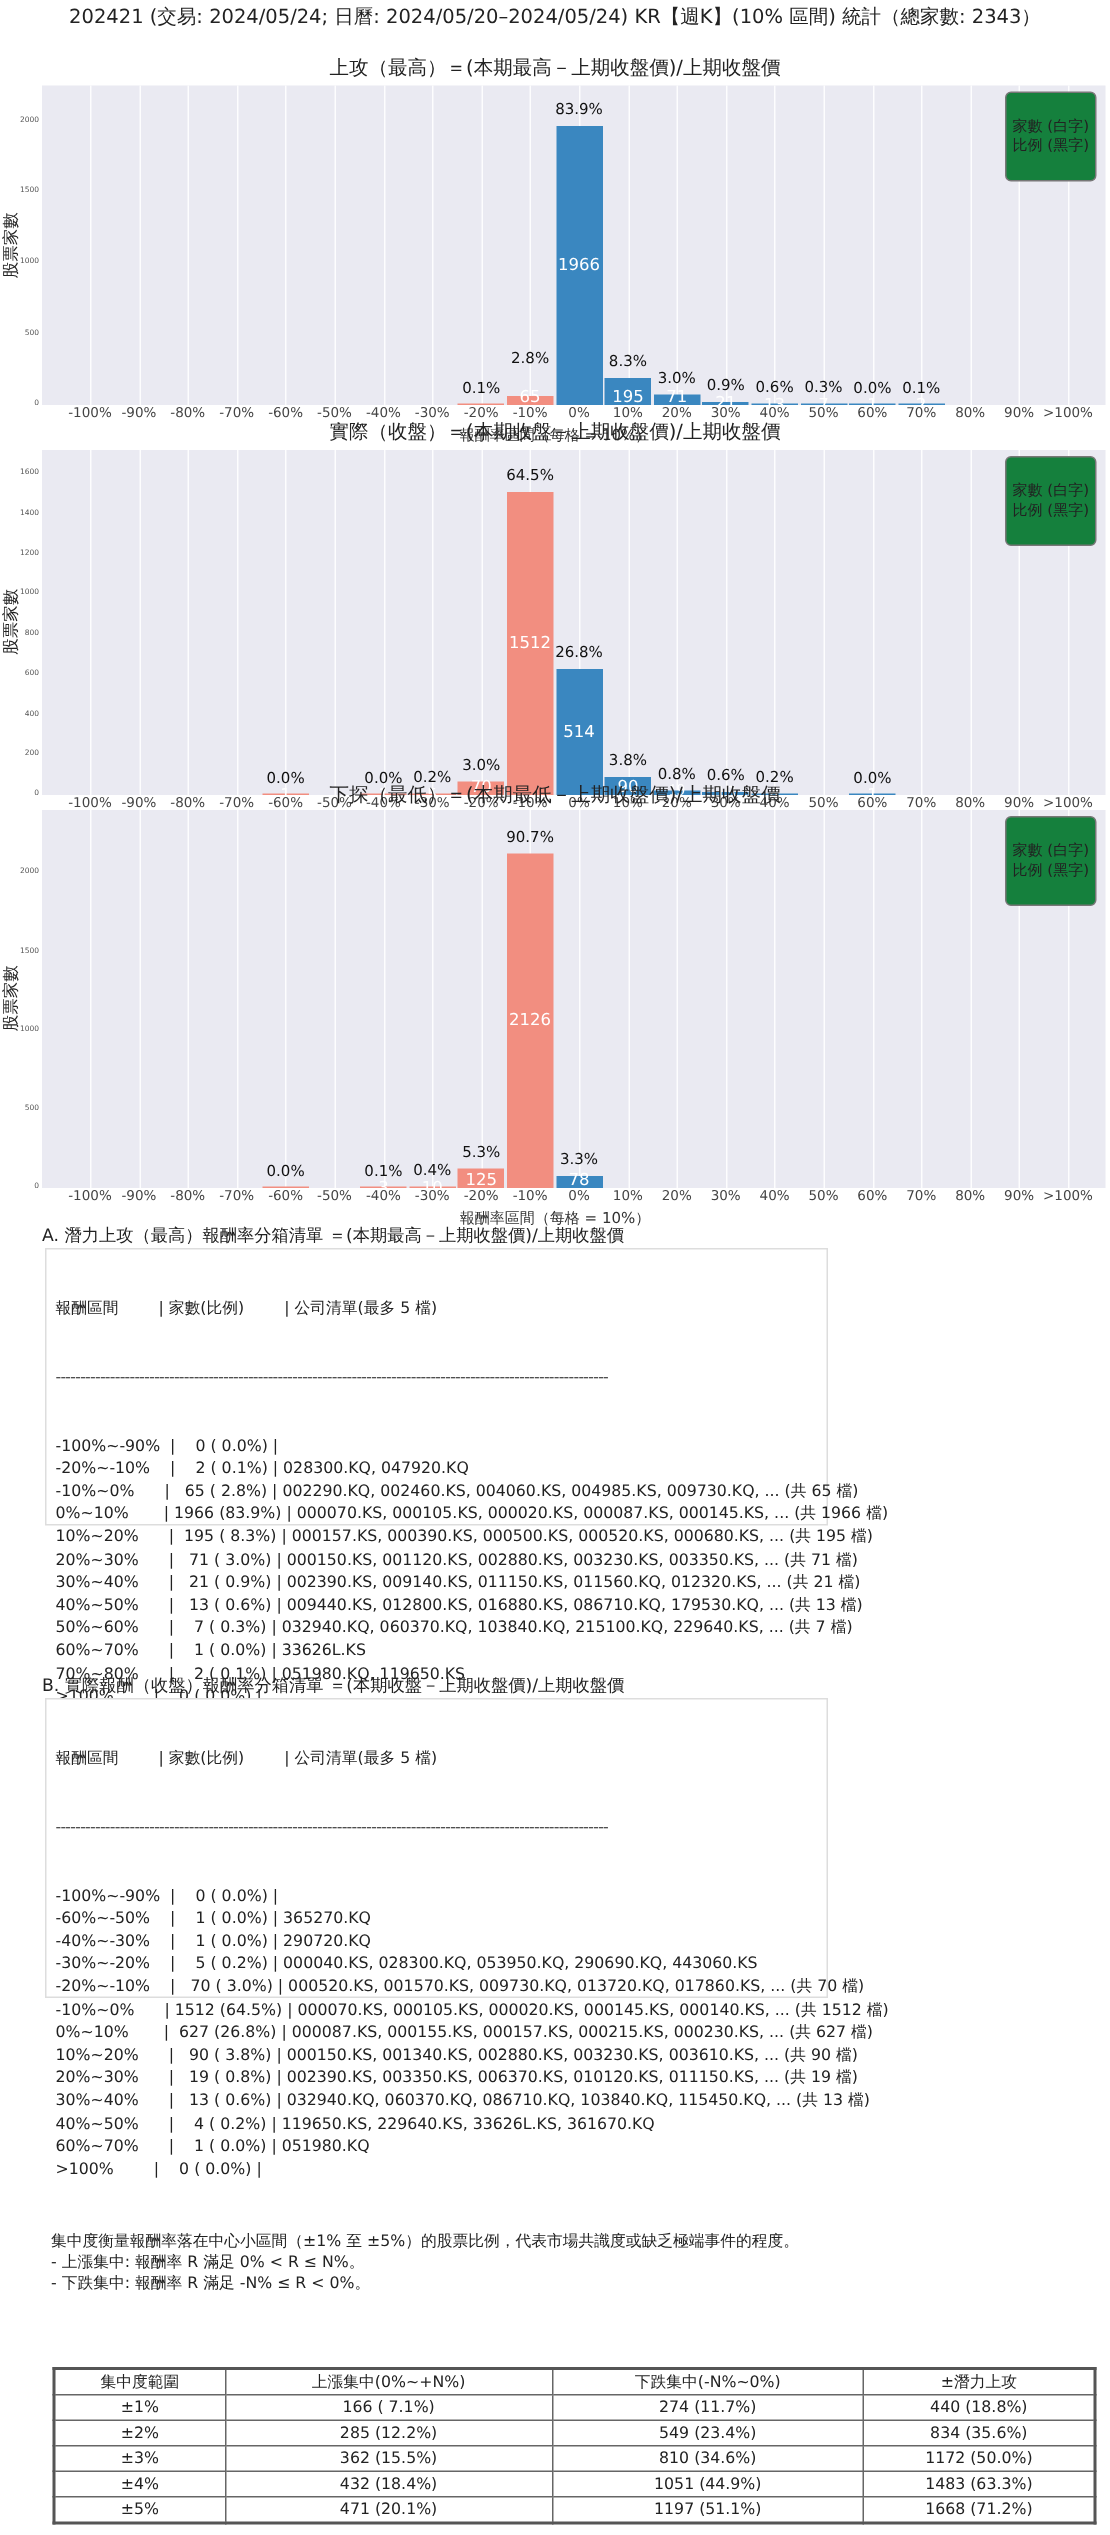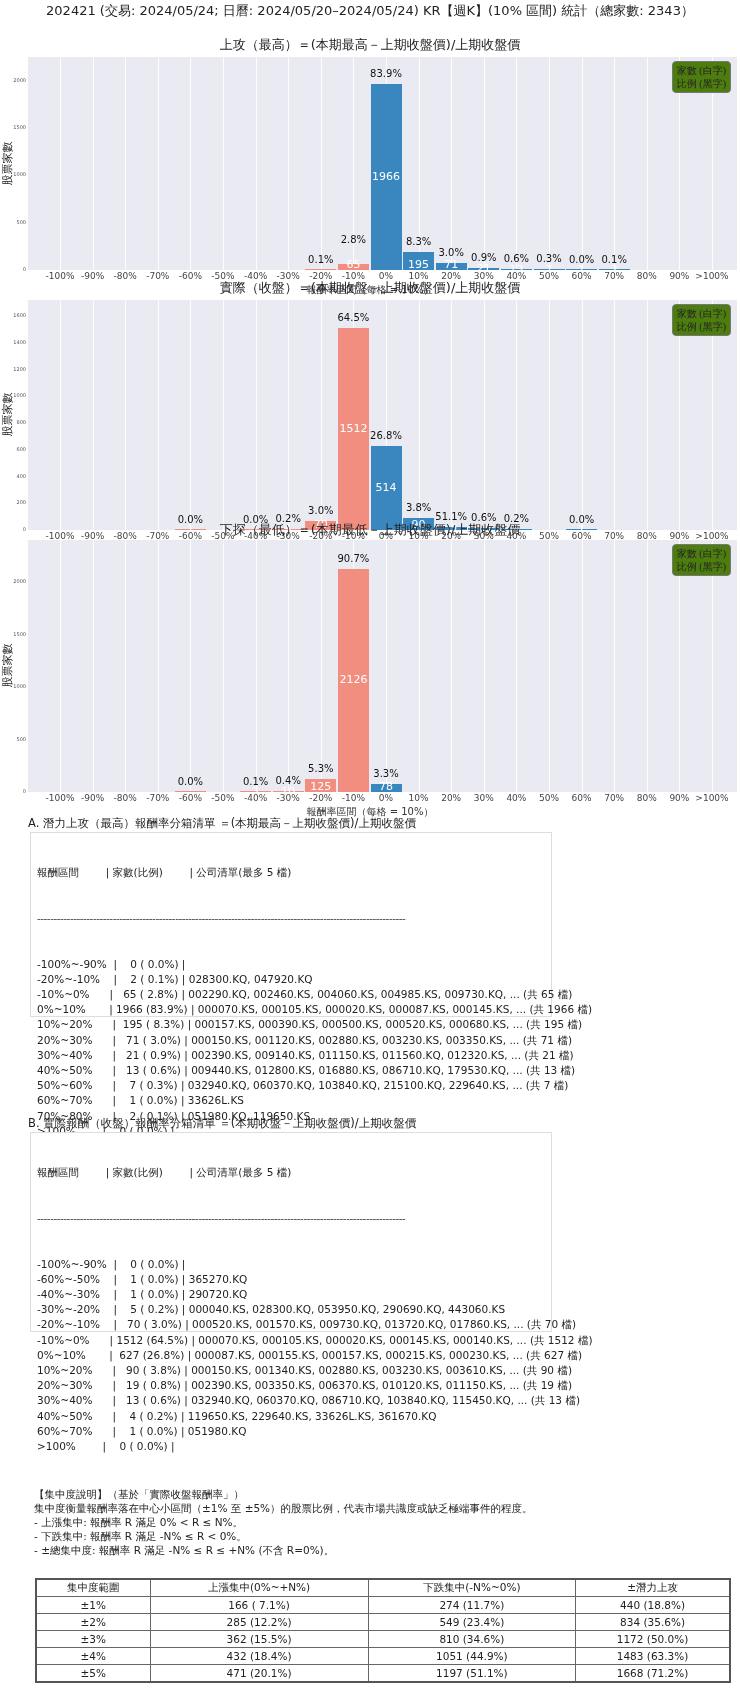--- a/index.html
+++ b/index.html
@@ -11,21 +11,21 @@
   .vgrid{position:absolute;top:0;bottom:0;width:1px;background:#fff;opacity:.9;}
   .ytick{position:absolute;left:0;width:26px;text-align:right;font-size:5px;color:#555;}
   .ylabel{position:absolute;left:-28px;width:70px;text-align:center;font-size:11px;transform:rotate(-90deg);}
   .xtick{position:absolute;width:40px;margin-left:-20px;text-align:center;font-size:9px;color:#444;}
   .xlabel{position:absolute;left:0;width:740px;text-align:center;font-size:10px;color:#333;}
   .bar{position:absolute;bottom:0;}
   .bar.neg{background:#f28e80;}
   .bar.pos{background:#3a87c0;}
   .cnt{position:absolute;left:0;right:0;text-align:center;color:#fff;font-size:11px;}
   .pct{position:absolute;width:50px;margin-left:-25px;text-align:center;font-size:10px;color:#111;}
-  .legend{position:absolute;right:6px;top:4px;border:1px solid #777;border-radius:4px;background:#4d7c0f;font-size:10px;line-height:13px;padding:2px 4px;text-align:left;font-family:Liberation Serif, serif;}
+  .legend{position:absolute;right:6px;top:4px;border:1px solid #777;border-radius:4px;background:#15803d;font-size:10px;line-height:13px;padding:16px 4px;text-align:left;}
   .sec-title{position:absolute;left:28px;font-size:11.5px;}
   .listbox{position:absolute;left:30px;width:522px;border:1px solid #ddd;background:#fff;font-size:10.5px;line-height:15.2px;padding:2px 6px;box-sizing:border-box;white-space:pre;}
   .listbox .sep{color:#444;letter-spacing:-0.5px;overflow:hidden;}
   .note{position:absolute;left:34px;font-size:10.5px;line-height:14px;}
   table.conc{position:absolute;left:35px;top:1578px;width:696px;border-collapse:collapse;font-size:10.5px;}
   table.conc th,table.conc td{border:1px solid #666;text-align:center;height:16px;padding:0;font-weight:normal;}
   table.conc{border:2px solid #555;}
 </style>
 </head>
 <body>
@@ -200,21 +200,21 @@
     <div class="ytick" style="top: 338.791px;">1400</div>
     <div class="ytick" style="top: 312.047px;">1600</div>
     <div class="ylabel" style="top: 407px;">股票家數</div>
     <div class="pct" style="left: 190.4px; top: 513.866px;">0.0%</div>
     <div class="pct" style="left: 255.6px; top: 513.866px;">0.0%</div>
     <div class="pct" style="left: 288.2px; top: 513.331px;">0.2%</div>
     <div class="pct" style="left: 320.8px; top: 504.64px;">3.0%</div>
     <div class="pct" style="left: 353.4px; top: 311.814px;">64.5%</div>
     <div class="pct" style="left: 386px; top: 430.157px;">26.8%</div>
     <div class="pct" style="left: 418.6px; top: 501.965px;">3.8%</div>
-    <div class="pct" style="left: 451.2px; top: 511.459px;">51.1%</div>
+    <div class="pct" style="left: 451.2px; top: 511.459px;">0.8%</div>
     <div class="pct" style="left: 483.8px; top: 512.262px;">0.6%</div>
     <div class="pct" style="left: 516.4px; top: 513.465px;">0.2%</div>
     <div class="pct" style="left: 581.6px; top: 513.866px;">0.0%</div>
     <div class="xtick" style="left: 60px; top: 531px;">-100%</div>
     <div class="xtick" style="left: 92.6px; top: 531px;">-90%</div>
     <div class="xtick" style="left: 125.2px; top: 531px;">-80%</div>
     <div class="xtick" style="left: 157.8px; top: 531px;">-70%</div>
     <div class="xtick" style="left: 190.4px; top: 531px;">-60%</div>
     <div class="xtick" style="left: 223px; top: 531px;">-50%</div>
     <div class="xtick" style="left: 255.6px; top: 531px;">-40%</div>
@@ -323,25 +323,23 @@
 </div>
 
 <div class="sec-title" style="top:1116px;">B. 實際報酬（收盤）報酬率分箱清單 ＝(本期收盤－上期收盤價)/上期收盤價</div>
 <div class="listbox" id="listB" style="top:1132px;height:200px;">
   <div>報酬區間        | 家數(比例)        | 公司清單(最多 5 檔)</div>
   <div class="sep">----------------------------------------------------------------------------------------------------------------</div>
   <div id="listB-rows"><div>-100%~-90%  |    0 ( 0.0%) |</div><div>-60%~-50%    |    1 ( 0.0%) | 365270.KQ</div><div>-40%~-30%    |    1 ( 0.0%) | 290720.KQ</div><div>-30%~-20%    |    5 ( 0.2%) | 000040.KS, 028300.KQ, 053950.KQ, 290690.KQ, 443060.KS</div><div>-20%~-10%    |   70 ( 3.0%) | 000520.KS, 001570.KS, 009730.KQ, 013720.KQ, 017860.KS, ... (共 70 檔)</div><div>-10%~0%      | 1512 (64.5%) | 000070.KS, 000105.KS, 000020.KS, 000145.KS, 000140.KS, ... (共 1512 檔)</div><div>0%~10%       |  627 (26.8%) | 000087.KS, 000155.KS, 000157.KS, 000215.KS, 000230.KS, ... (共 627 檔)</div><div>10%~20%      |   90 ( 3.8%) | 000150.KS, 001340.KS, 002880.KS, 003230.KS, 003610.KS, ... (共 90 檔)</div><div>20%~30%      |   19 ( 0.8%) | 002390.KS, 003350.KS, 006370.KS, 010120.KS, 011150.KS, ... (共 19 檔)</div><div>30%~40%      |   13 ( 0.6%) | 032940.KQ, 060370.KQ, 086710.KQ, 103840.KQ, 115450.KQ, ... (共 13 檔)</div><div>40%~50%      |    4 ( 0.2%) | 119650.KS, 229640.KS, 33626L.KS, 361670.KQ</div><div>60%~70%      |    1 ( 0.0%) | 051980.KQ</div><div>&gt;100%        |    0 ( 0.0%) |</div></div>
 </div>
 
 <div class="note" style="top:1487px;">
-  <div>【集中度說明】（基於「實際收盤報酬率」）</div>
   <div>集中度衡量報酬率落在中心小區間（±1% 至 ±5%）的股票比例，代表市場共識度或缺乏極端事件的程度。</div>
   <div> - 上漲集中: 報酬率 R 滿足 0% &lt; R ≤ N%。</div>
   <div> - 下跌集中: 報酬率 R 滿足 -N% ≤ R &lt; 0%。</div>
-  <div> - ±總集中度: 報酬率 R 滿足 -N% ≤ R ≤ +N% (不含 R=0%)。</div>
 </div>
 
 <table class="conc">
   <thead>
     <tr>
       <th>集中度範圍</th>
       <th>上漲集中(0%~+N%)</th>
       <th>下跌集中(-N%~0%)</th>
       <th>±潛力上攻</th>
     </tr>

